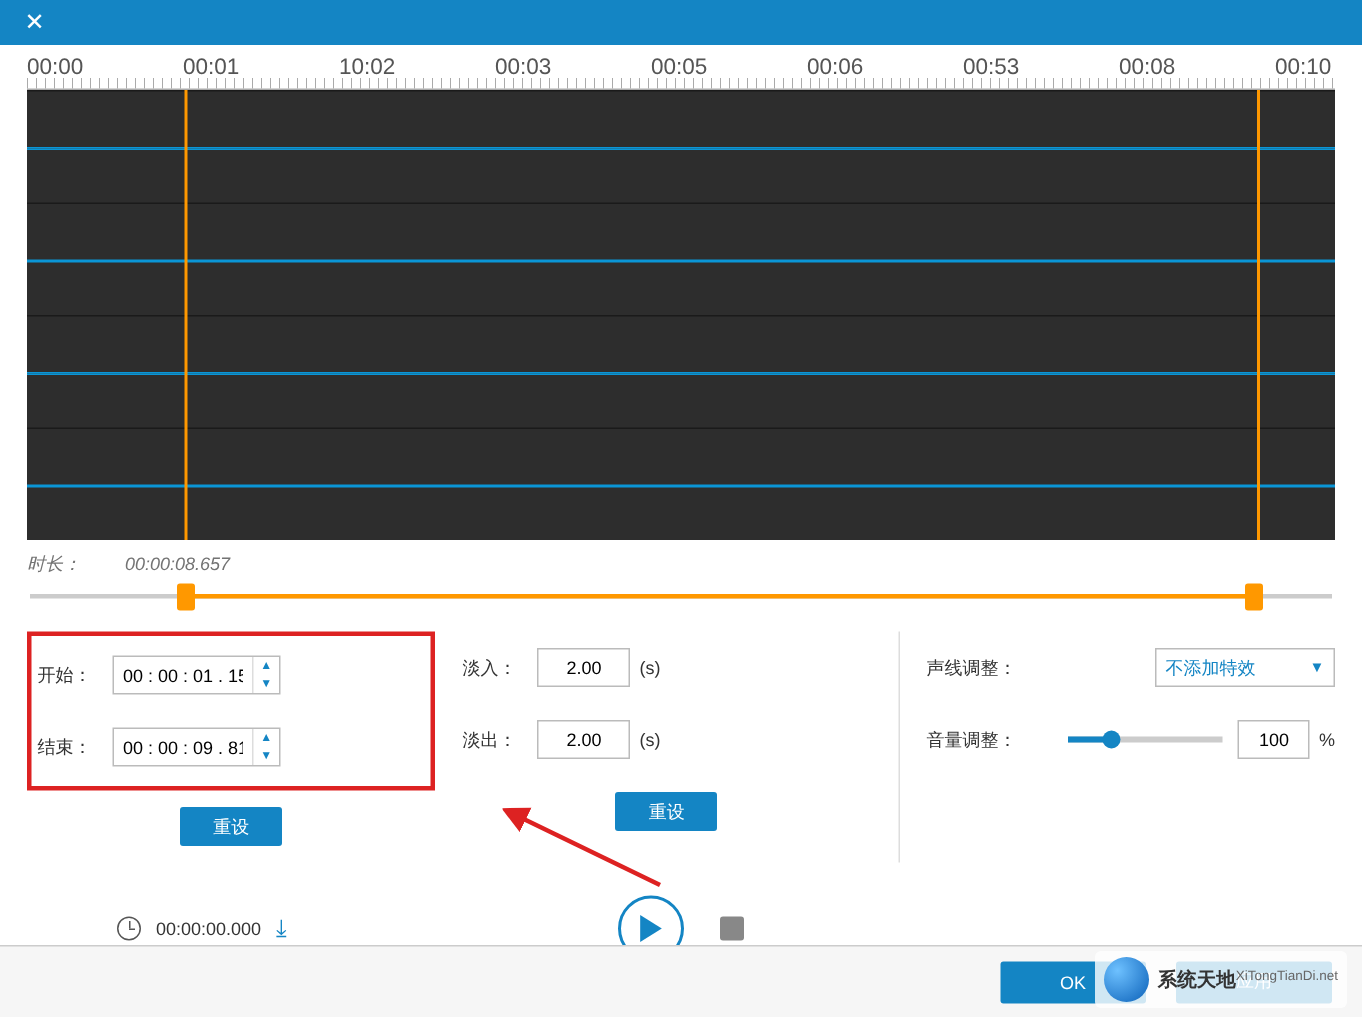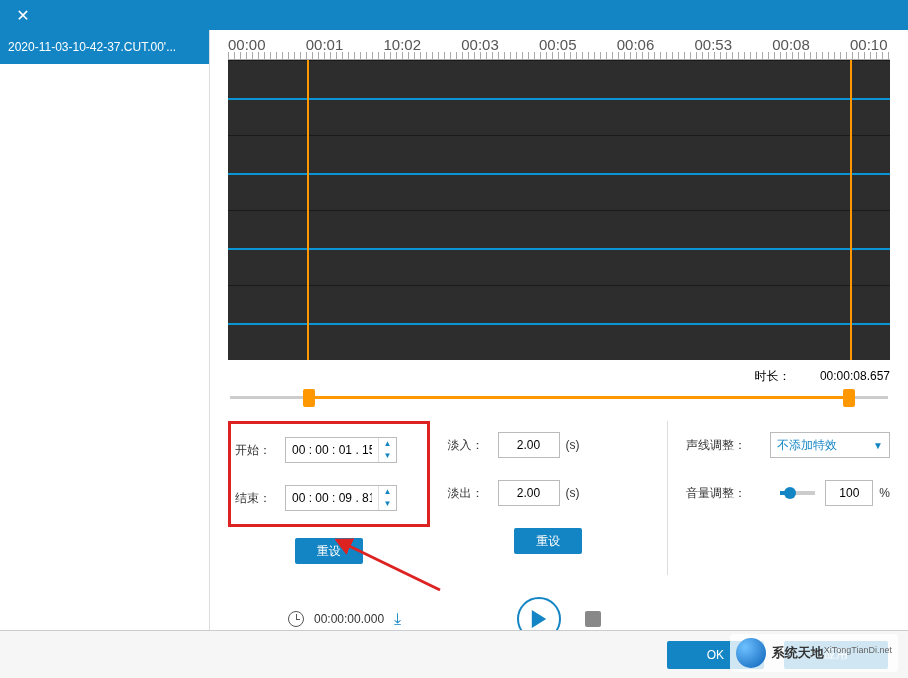--- a/index.html
+++ b/index.html
@@ -21,21 +21,21 @@
   .ticks { height: 8px; border-bottom: 1px solid #aaa; background: repeating-linear-gradient(to right, #aaa 0 1px, transparent 1px 6px); }
 
   .waveform { height: 300px; background: #2d2d2d; position: relative; display: flex; flex-direction: column; }
   .wave-track { flex: 1; border-top: 1px solid #1a1a1a; position: relative; }
   .wave-line { position: absolute; left:0; right:0; height:1px; background:#0a95d6; }
 
   .marker { position: absolute; top:0; bottom:0; width:2px; background:#ff9800; z-index:2; }
   .marker.left { left: 12%; }
   .marker.right { left: 94%; }
 
-  .duration-row { text-align: right; font-size: 12px; color: #000000; padding: 8px 0 4px; }
+  .duration-row { text-align: left; font-size: 12px; color: #737373; padding: 8px 0 4px; font-style: italic; }
   .duration-row .lbl { margin-right: 26px; }
 
   .seekbar { position: relative; height: 18px; margin: 0 2px 14px; }
   .seek-track { position: absolute; top: 7px; left:0; right:0; height: 3px; background: #ccc; }
   .seek-range { position: absolute; top: 7px; left: 12%; right: 6%; height: 3px; background: #ff9800; }
   .seek-handle { position: absolute; top: 0px; width: 12px; height: 18px; background: #ff9800; border-radius: 2px; cursor: pointer; }
   .seek-handle.left { left: calc(12% - 6px); }
   .seek-handle.right { left: calc(94% - 6px); }
 
   .controls { display: flex; gap: 18px; }
@@ -87,23 +87,20 @@
   .watermark .txt .en { font-size: 9px; color: #666; }
 </style>
 </head>
 <body>
 
 <div class="titlebar">
   <span class="close">✕</span>
 </div>
 
 <div class="body">
-  <div class="sidebar">
-    <div class="file-item">2020-11-03-10-42-37.CUT.00'...</div>
-  </div>
 
   <div class="main">
 
     <div class="ruler">
       <span>00:00</span>
       <span>00:01</span>
       <span>10:02</span>
       <span>00:03</span>
       <span>00:05</span>
       <span>00:06</span>

